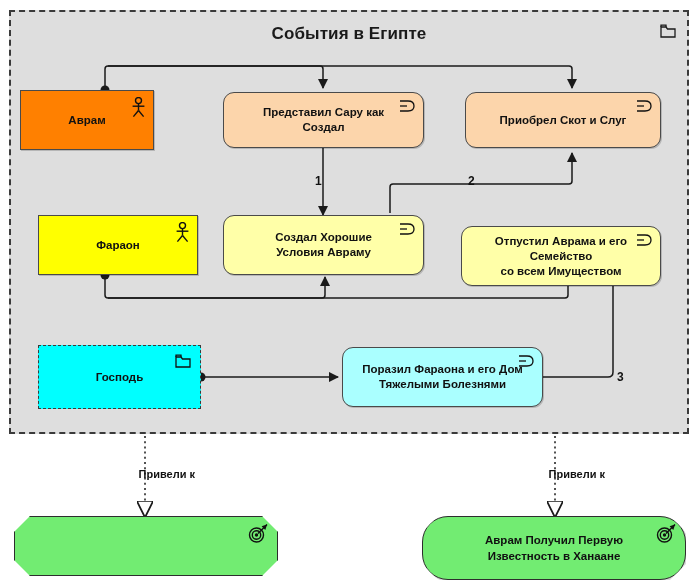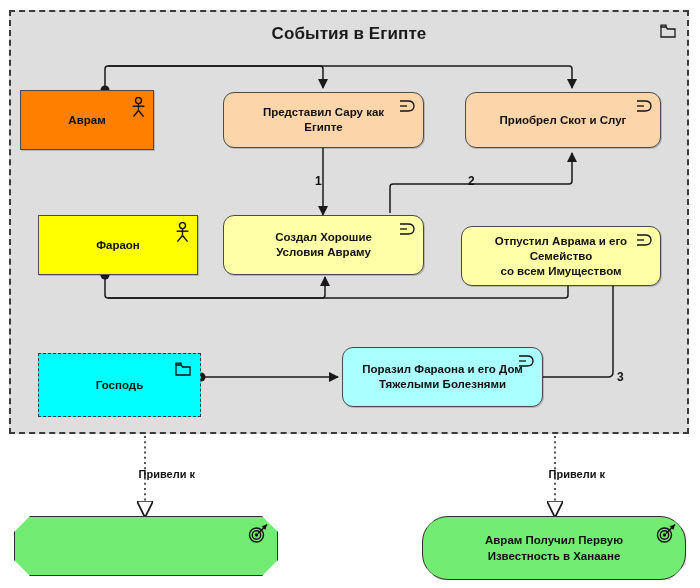--- a/index.html
+++ b/index.html
@@ -170,21 +170,21 @@
     <svg class="node-icon" width="15" height="21" viewBox="0 0 15 21">
       <circle cx="7.5" cy="3.6" r="3" fill="none" stroke="#111" stroke-width="1.4"></circle>
       <line x1="7.5" y1="6.8" x2="7.5" y2="13.5" stroke="#111" stroke-width="1.4"></line>
       <line x1="1.6" y1="9.2" x2="13.4" y2="9.2" stroke="#111" stroke-width="1.4"></line>
       <line x1="7.5" y1="13.5" x2="2.4" y2="19.6" stroke="#111" stroke-width="1.4"></line>
       <line x1="7.5" y1="13.5" x2="12.6" y2="19.6" stroke="#111" stroke-width="1.4"></line>
     </svg>
   </div>
 
   <div class="node usecase-node" style="left:223px;top:92px;width:201px;height:56px;background:#fcd5ab;">
-    <span class="label">Представил Сару как Египте</span>
+    <span class="label">Представил Сару как Создал</span>
     <svg class="node-icon" width="18" height="14" viewBox="0 0 18 14">
       <path d="M2 2 L10 2 Q16 2 16 7 Q16 12 10 12 L2 12" fill="none" stroke="#111" stroke-width="1.3"></path>
       <line x1="2" y1="7" x2="9" y2="7" stroke="#111" stroke-width="1.3"></line>
     </svg>
   </div>
 
   <div class="node usecase-node" style="left:465px;top:92px;width:196px;height:56px;background:#fcd5ab;">
     <span class="label">Приобрел Скот и Слуг</span>
     <svg class="node-icon" width="18" height="14" viewBox="0 0 18 14">
       <path d="M2 2 L10 2 Q16 2 16 7 Q16 12 10 12 L2 12" fill="none" stroke="#111" stroke-width="1.3"></path>
@@ -215,21 +215,21 @@
     <span class="label" style="padding:0 12px;">
       <span>Отпустил Аврама и его Семейство</span><br>
       <span>со всем Имуществом</span>
     </span>
     <svg class="node-icon" width="18" height="14" viewBox="0 0 18 14">
       <path d="M2 2 L10 2 Q16 2 16 7 Q16 12 10 12 L2 12" fill="none" stroke="#111" stroke-width="1.3"></path>
       <line x1="2" y1="7" x2="9" y2="7" stroke="#111" stroke-width="1.3"></line>
     </svg>
   </div>
 
-  <div class="node pkg-node" style="left:38px;top:345px;width:163px;height:64px;background:#00ffff;margin-top:8px;">
+  <div class="node pkg-node" style="left:38px;top:345px;width:163px;height:64px;background:#00ffff;">
     <span class="label">Господь</span>
     <svg class="node-icon" style="right:9px;top:8px;" width="16" height="14" viewBox="0 0 16 14">
       <path d="M1 3 L1 13 L15 13 L15 5 L7.5 5 L6 3 Z" fill="none" stroke="#111" stroke-width="1.3"></path>
       <path d="M1 3 L1 1.2 L6 1.2 L6 3" fill="none" stroke="#111" stroke-width="1.3"></path>
     </svg>
   </div>
 
   <div class="node usecase-node" style="left:342px;top:347px;width:201px;height:60px;background:#aaffff;">
     <span class="label" style="padding:0 14px;">
       <span>Поразил Фараона и его Дом</span><br>

